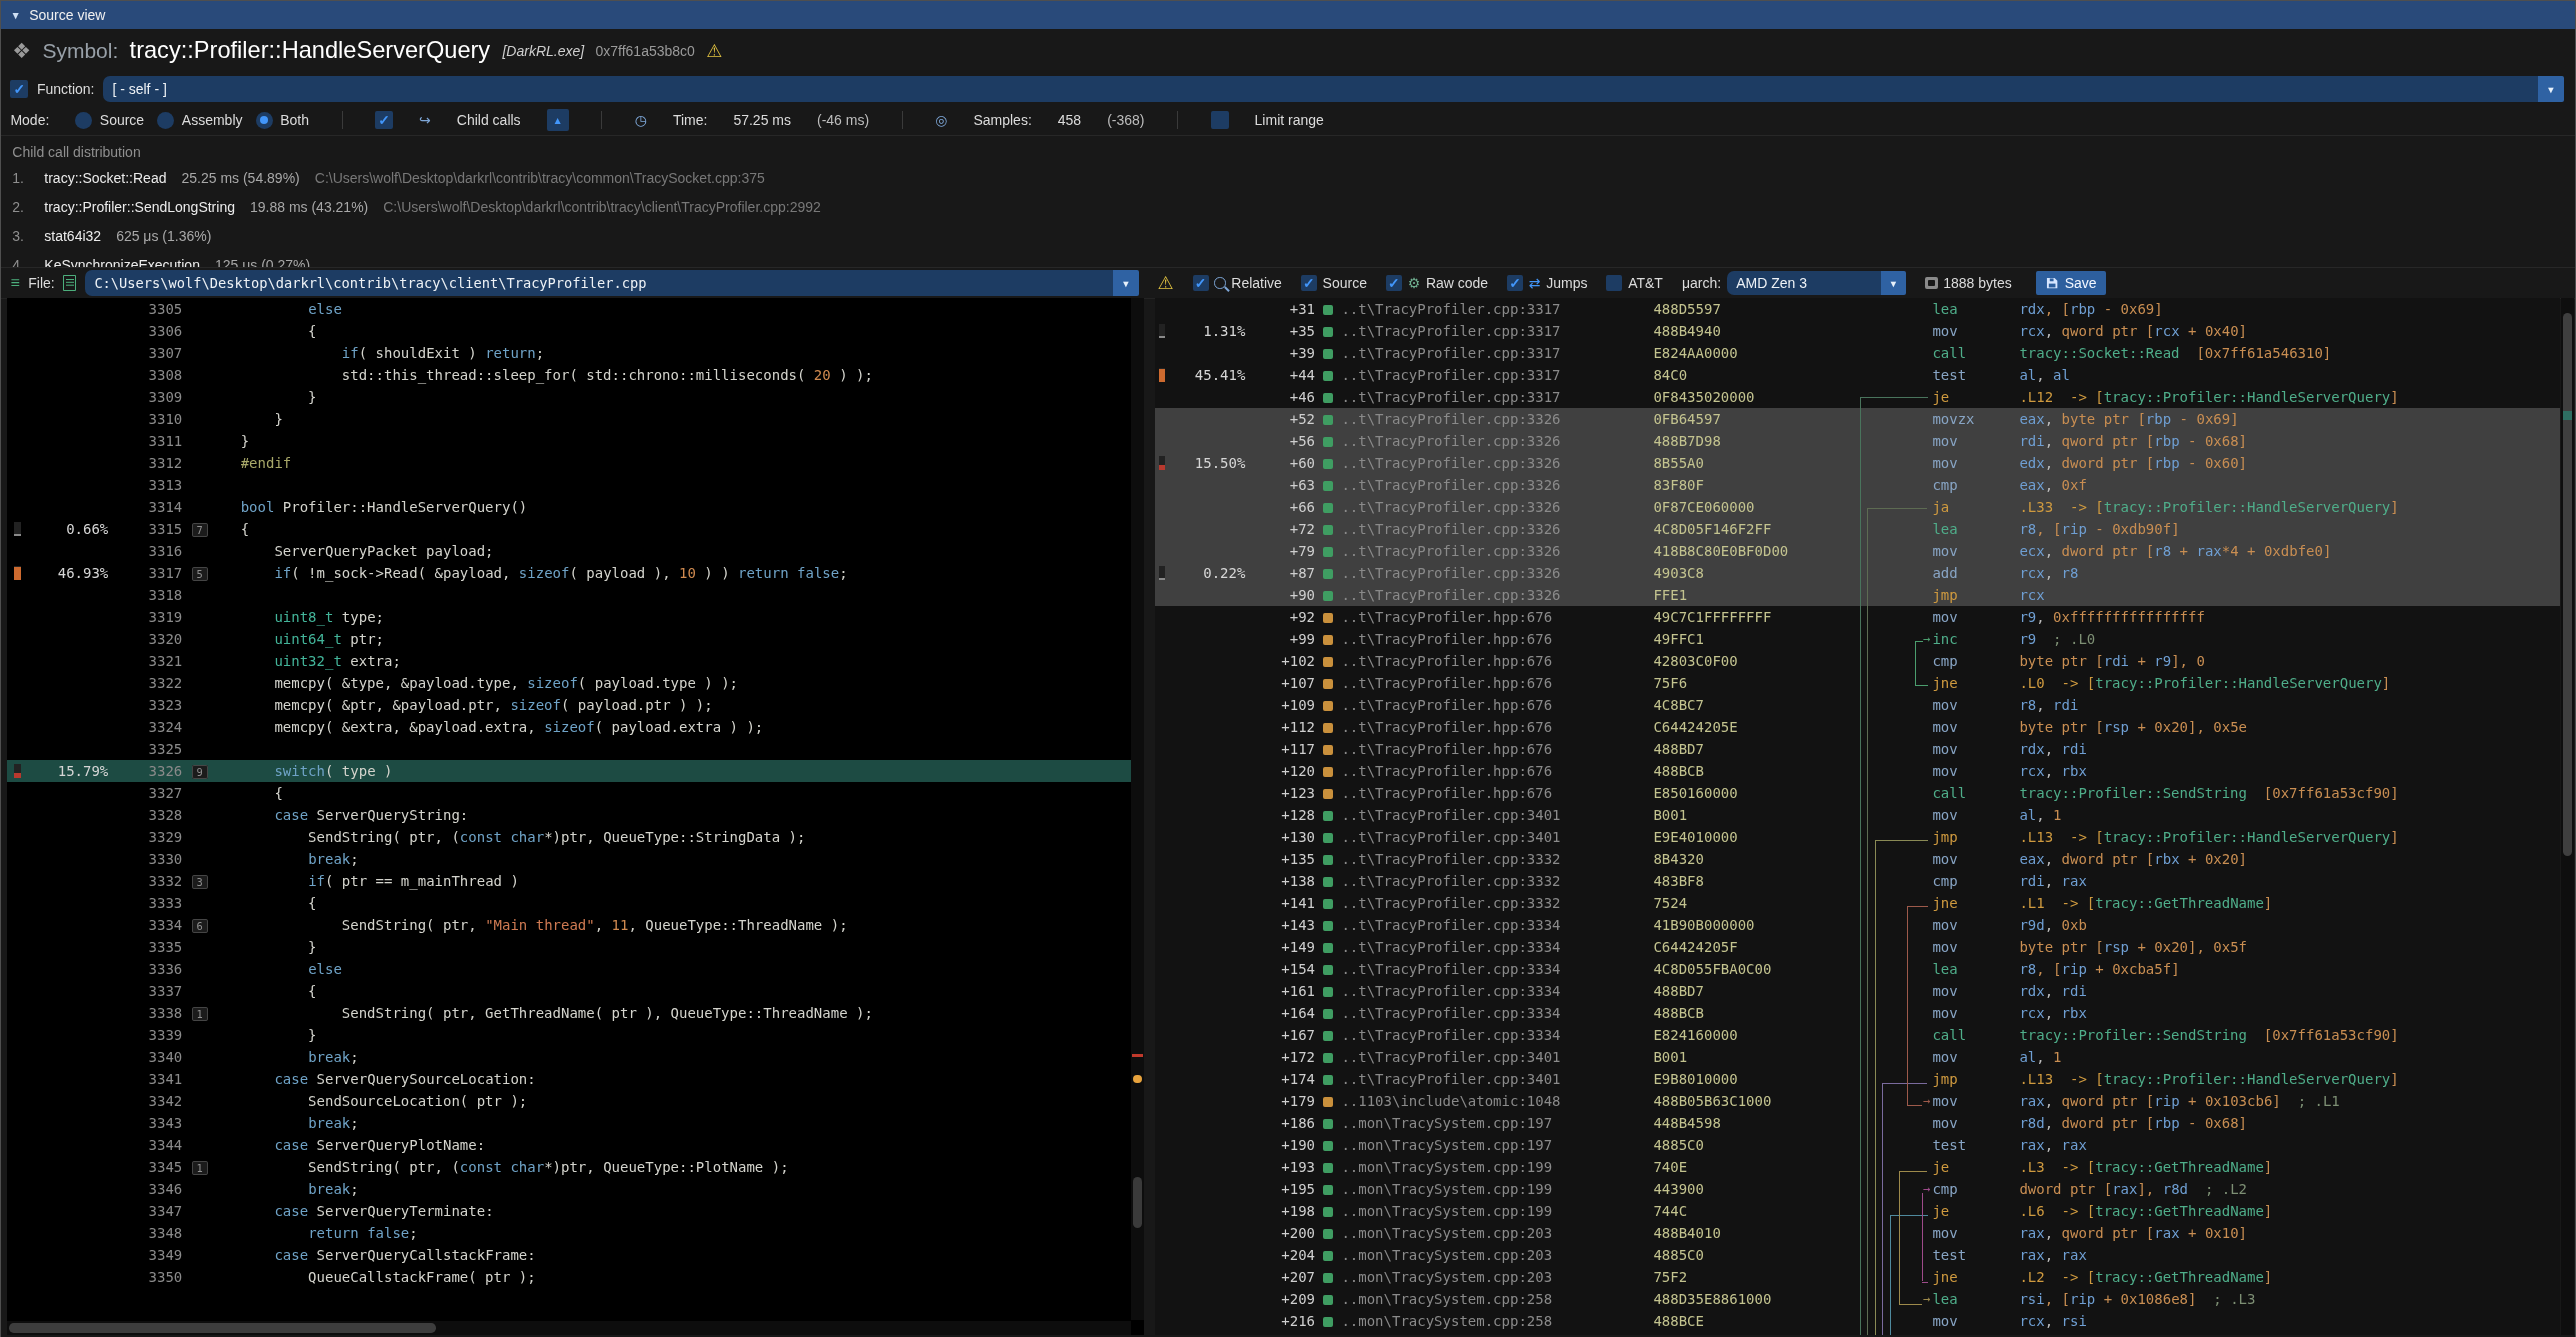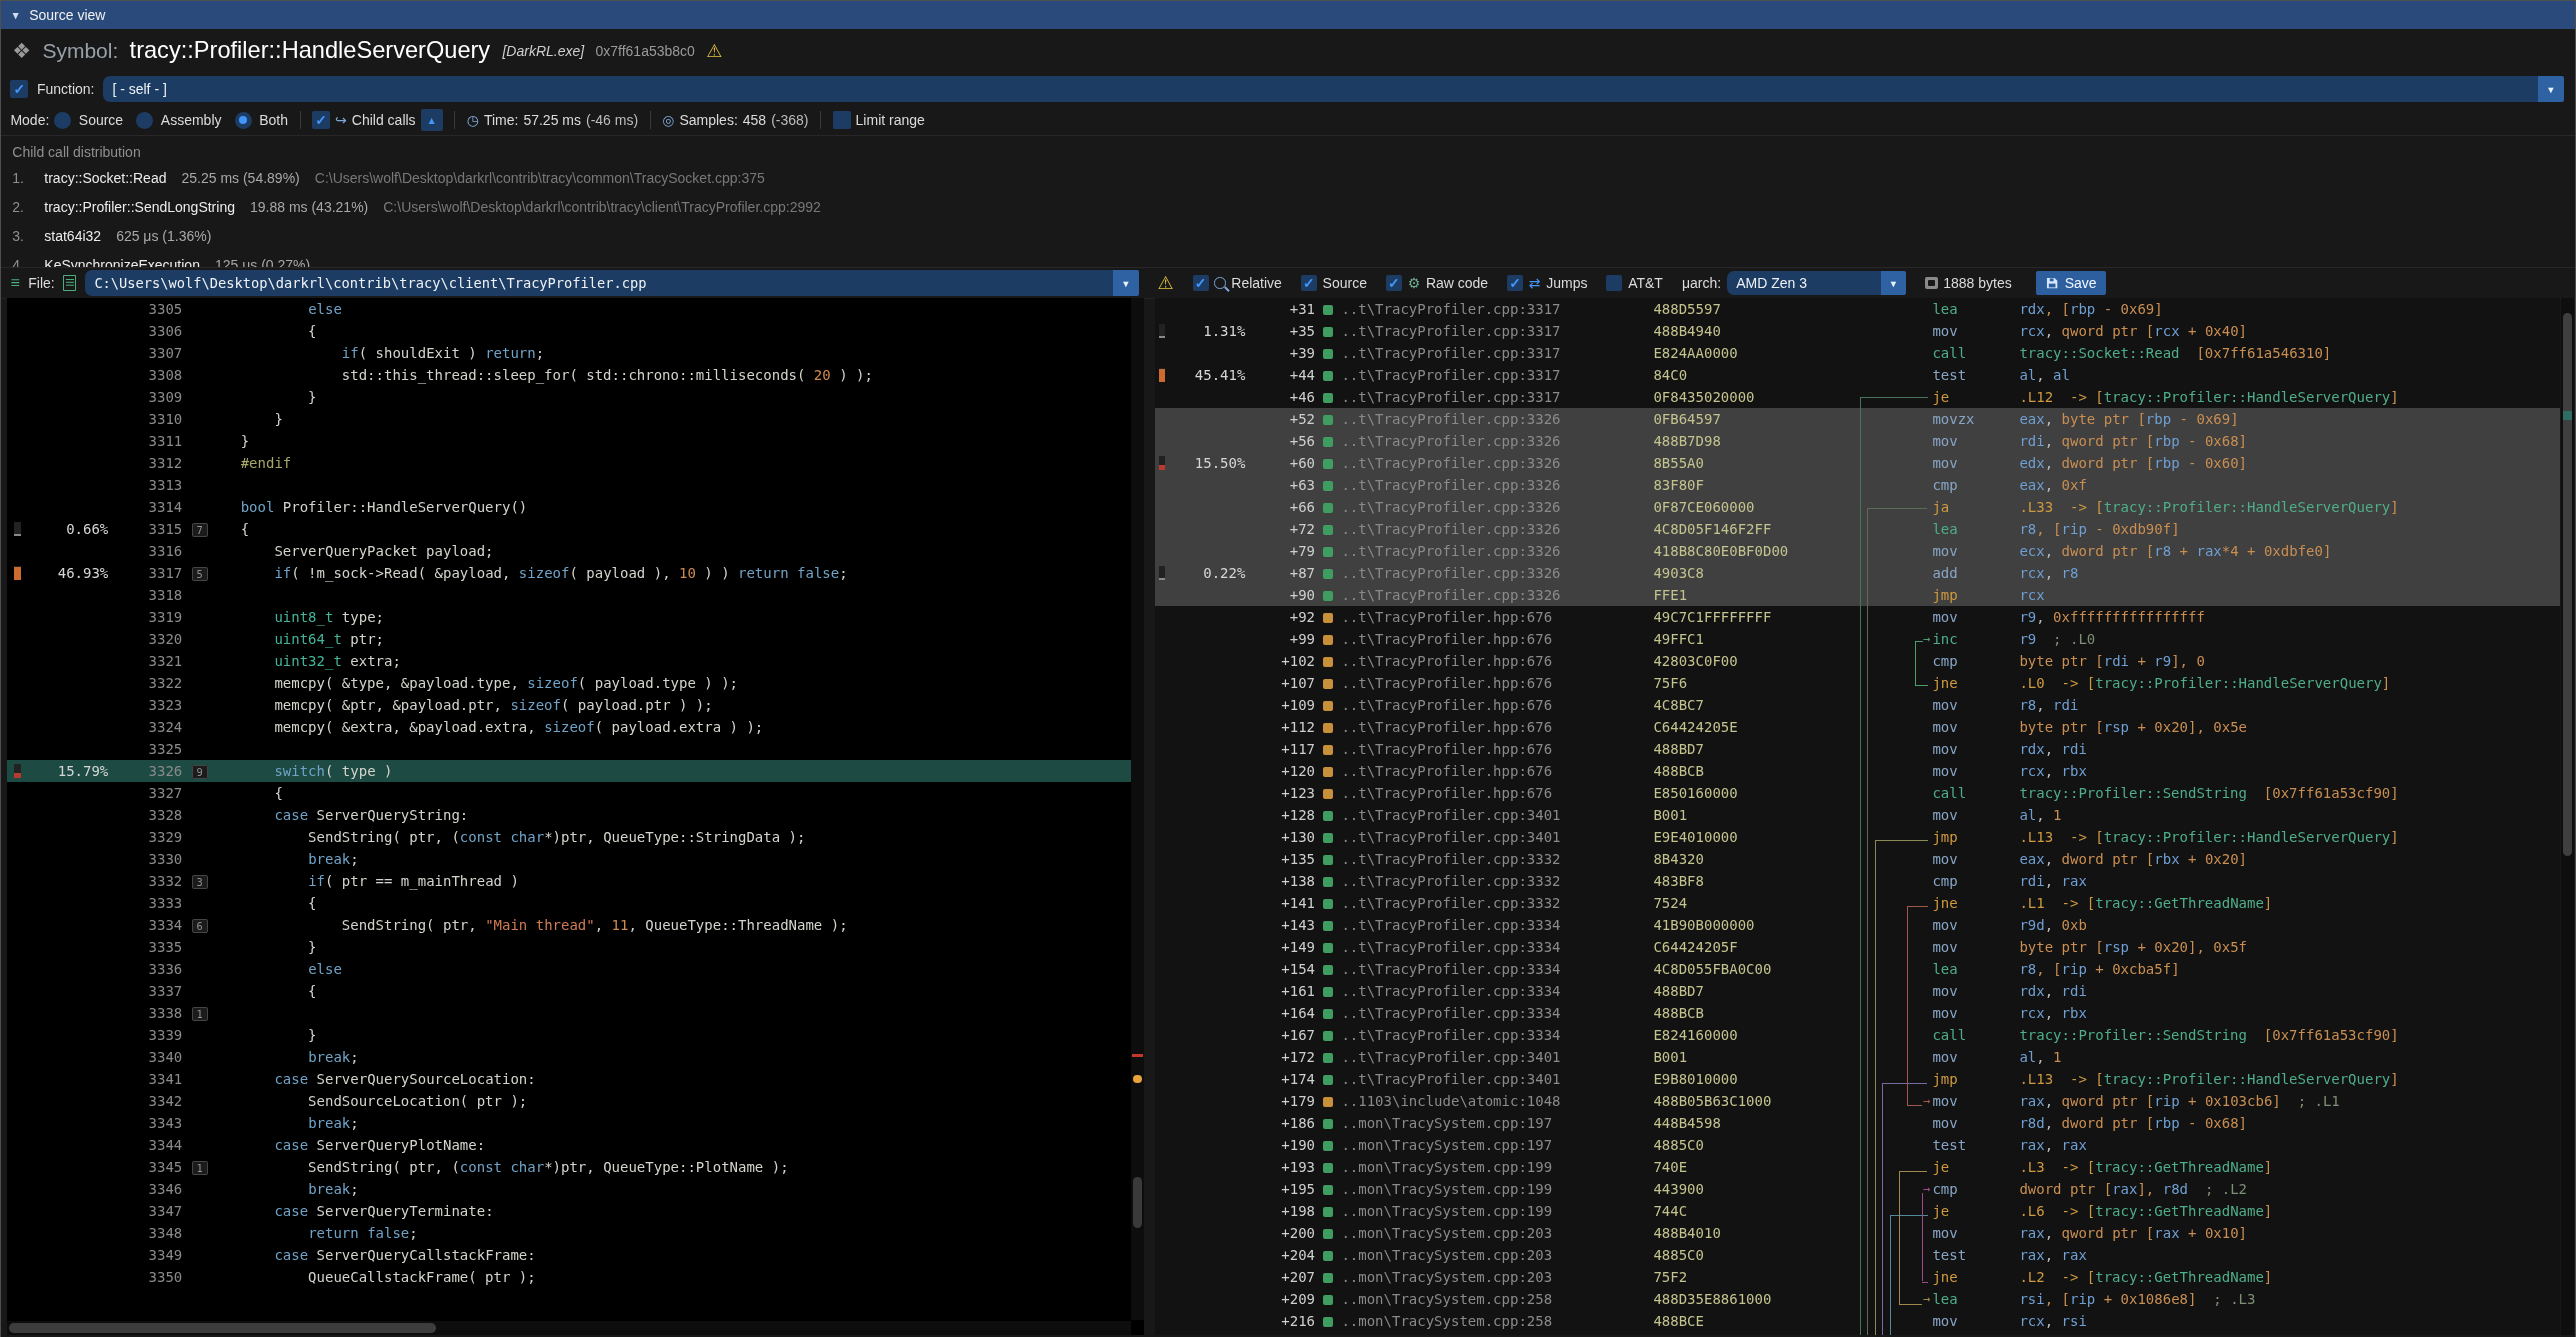--- a/index.html
+++ b/index.html
@@ -22,21 +22,21 @@
   .symaddr{color:#9a9a9a;font-size:14px;}
   .warn{color:#e2c341;font-size:18px;}
 
   
   .fnrow{position:absolute;top:72px;left:0;right:0;height:32px;display:flex;align-items:center;gap:8.5px;padding:0 9.4px;font-size:14px;}
   .combo{background:#1d3c63;height:25.5px;display:flex;align-items:center;padding:0 9.4px;border-radius:7px;color:#eef2f6;position:relative;}
   .combo .chev{position:absolute;right:0;top:0;bottom:0;width:25.5px;background:#2f62a3;display:flex;align-items:center;justify-content:center;font-size:9.4px;color:#e8f1fb;border-radius:0 1.9px 1.9px 0;}
   .fncombo{flex:1;margin-right:1.9px;}
 
   
-  .modrow{position:absolute;top:104px;left:0;right:0;height:30px;display:flex;align-items:center;gap:5px;padding:0 9.4px;font-size:14px;}
+  .modrow{position:absolute;top:104px;left:0;right:0;height:30px;display:flex;align-items:center;gap:26px;padding:0 9.4px;font-size:14px;}
   .vsep{width:0.9px;height:18px;background:#3a3a3a;margin:0 6.6px;}
   .cb{width:18px;height:18px;background:#1d3c63;border-radius:1.9px;display:inline-flex;align-items:center;justify-content:center;flex:none;}
   .cb .tick{color:#4296fa;font-size:14px;font-weight:bold;line-height:1;}
   .cb.sm{width:16px;height:16px;}
   .radio{width:17px;height:17px;border-radius:50%;background:#1d3c63;display:inline-flex;align-items:center;justify-content:center;margin-right:2.8px;flex:none;}
   .radio .dot{width:8.5px;height:8.5px;border-radius:50%;background:#4296fa;display:none;}
   .radio.sel .dot{display:block;}
   #radios{display:flex;align-items:center;gap:13.2px;}
   .radio-item{display:flex;align-items:center;gap:4.7px;}
   .sqbtn{width:22px;height:22px;background:#1d3c63;border-radius:1.9px;display:inline-flex;align-items:center;justify-content:center;color:#4296fa;font-size:10.4px;}
@@ -313,21 +313,21 @@
       <div class="srow"><span class="s-pct"></span><span class="s-num">3327</span><span class="s-badge"></span><span class="s-code">    {</span></div>
       <div class="srow"><span class="s-pct"></span><span class="s-num">3328</span><span class="s-badge"></span><span class="s-code">    <i class="c-kw">case</i> ServerQueryString:</span></div>
       <div class="srow"><span class="s-pct"></span><span class="s-num">3329</span><span class="s-badge"></span><span class="s-code">        SendString( ptr, (<i class="c-kw">const</i> <i class="c-kw">char</i>*)ptr, QueueType::StringData );</span></div>
       <div class="srow"><span class="s-pct"></span><span class="s-num">3330</span><span class="s-badge"></span><span class="s-code">        <i class="c-kw">break</i>;</span></div>
       <div class="srow"><span class="s-pct"></span><span class="s-num">3332</span><span class="s-badge"><span class="badge">3</span></span><span class="s-code">        <i class="c-kw">if</i>( ptr == m_mainThread )</span></div>
       <div class="srow"><span class="s-pct"></span><span class="s-num">3333</span><span class="s-badge"></span><span class="s-code">        {</span></div>
       <div class="srow"><span class="s-pct"></span><span class="s-num">3334</span><span class="s-badge"><span class="badge">6</span></span><span class="s-code">            SendString( ptr, <i class="c-st">"Main thread"</i>, <i class="c-nu">11</i>, QueueType::ThreadName );</span></div>
       <div class="srow"><span class="s-pct"></span><span class="s-num">3335</span><span class="s-badge"></span><span class="s-code">        }</span></div>
       <div class="srow"><span class="s-pct"></span><span class="s-num">3336</span><span class="s-badge"></span><span class="s-code">        <i class="c-kw">else</i></span></div>
       <div class="srow"><span class="s-pct"></span><span class="s-num">3337</span><span class="s-badge"></span><span class="s-code">        {</span></div>
-      <div class="srow"><span class="s-pct"></span><span class="s-num">3338</span><span class="s-badge"><span class="badge">1</span></span></div>
+      <div class="srow"><span class="s-pct"></span><span class="s-num">3338</span><span class="s-badge"><span class="badge">1</span></span><span class="s-code">            SendString( ptr, GetThreadName( ptr ), QueueType::ThreadName );</span></div>
       <div class="srow"><span class="s-pct"></span><span class="s-num">3339</span><span class="s-badge"></span><span class="s-code">        }</span></div>
       <div class="srow"><span class="s-pct"></span><span class="s-num">3340</span><span class="s-badge"></span><span class="s-code">        <i class="c-kw">break</i>;</span></div>
       <div class="srow"><span class="s-pct"></span><span class="s-num">3341</span><span class="s-badge"></span><span class="s-code">    <i class="c-kw">case</i> ServerQuerySourceLocation:</span></div>
       <div class="srow"><span class="s-pct"></span><span class="s-num">3342</span><span class="s-badge"></span><span class="s-code">        SendSourceLocation( ptr );</span></div>
       <div class="srow"><span class="s-pct"></span><span class="s-num">3343</span><span class="s-badge"></span><span class="s-code">        <i class="c-kw">break</i>;</span></div>
       <div class="srow"><span class="s-pct"></span><span class="s-num">3344</span><span class="s-badge"></span><span class="s-code">    <i class="c-kw">case</i> ServerQueryPlotName:</span></div>
       <div class="srow"><span class="s-pct"></span><span class="s-num">3345</span><span class="s-badge"><span class="badge">1</span></span><span class="s-code">        SendString( ptr, (<i class="c-kw">const</i> <i class="c-kw">char</i>*)ptr, QueueType::PlotName );</span></div>
       <div class="srow"><span class="s-pct"></span><span class="s-num">3346</span><span class="s-badge"></span><span class="s-code">        <i class="c-kw">break</i>;</span></div>
       <div class="srow"><span class="s-pct"></span><span class="s-num">3347</span><span class="s-badge"></span><span class="s-code">    <i class="c-kw">case</i> ServerQueryTerminate:</span></div>
       <div class="srow"><span class="s-pct"></span><span class="s-num">3348</span><span class="s-badge"></span><span class="s-code">        <i class="c-kw">return</i> <i class="c-kw">false</i>;</span></div>

